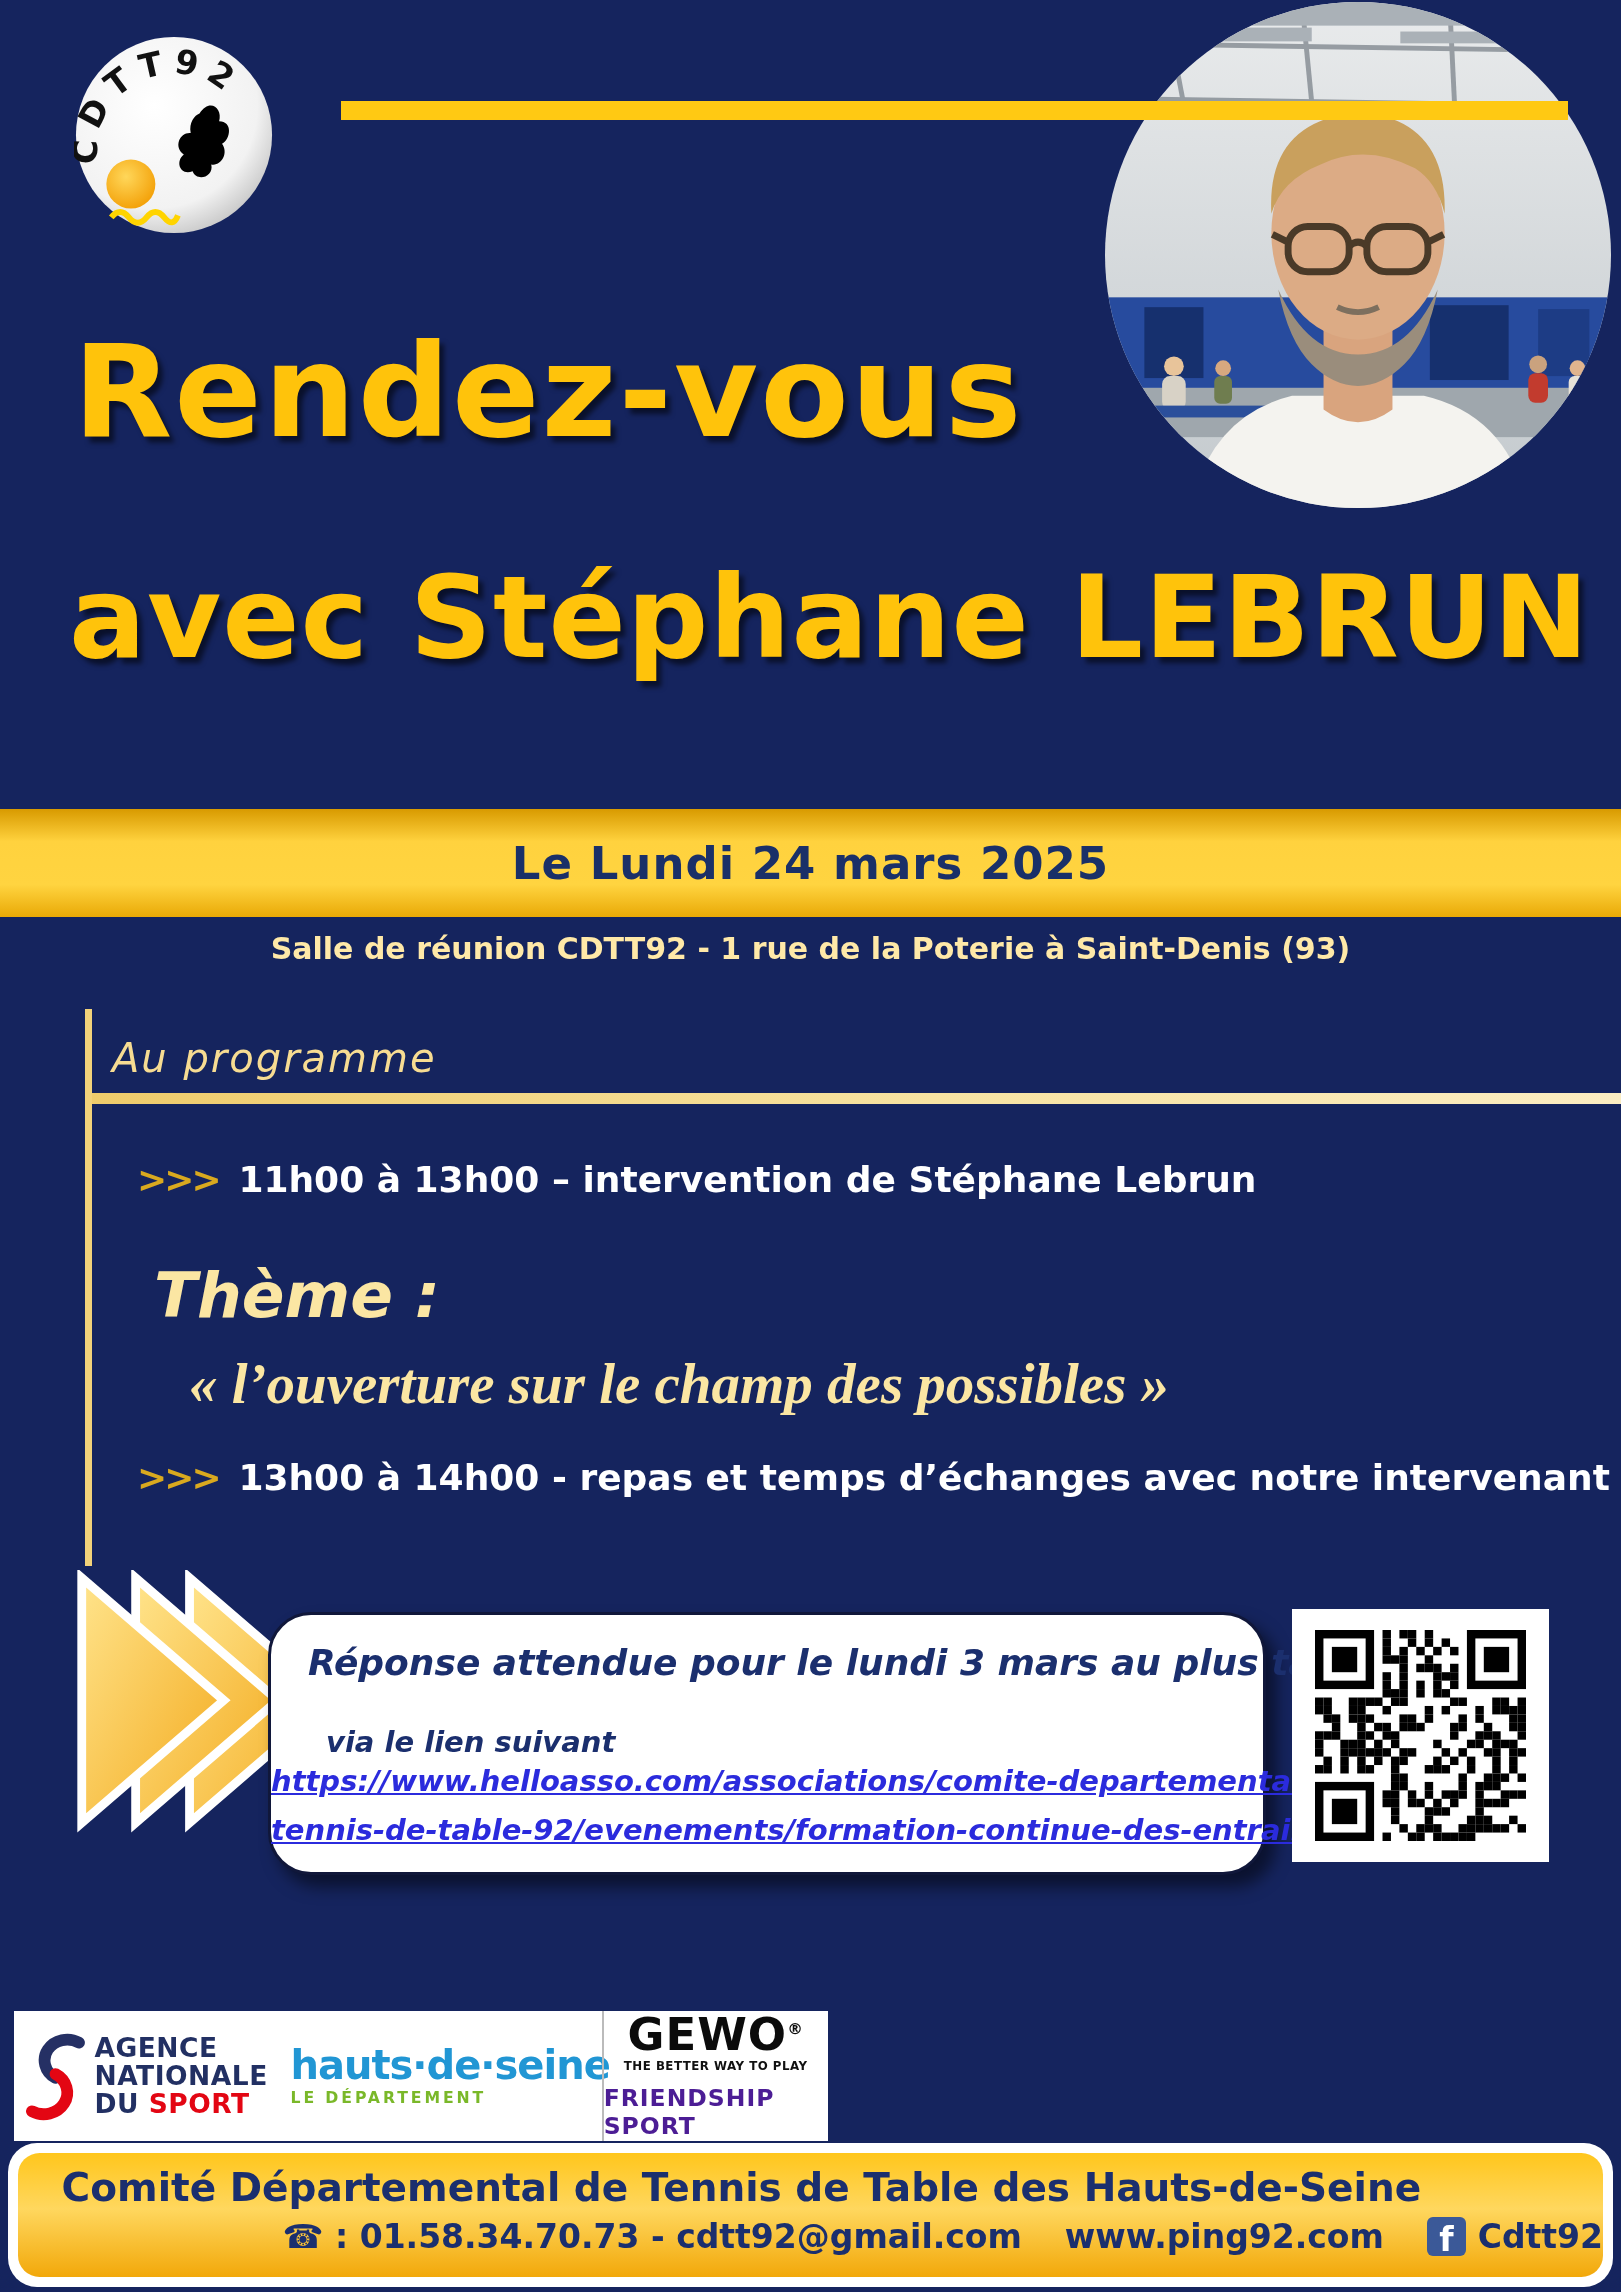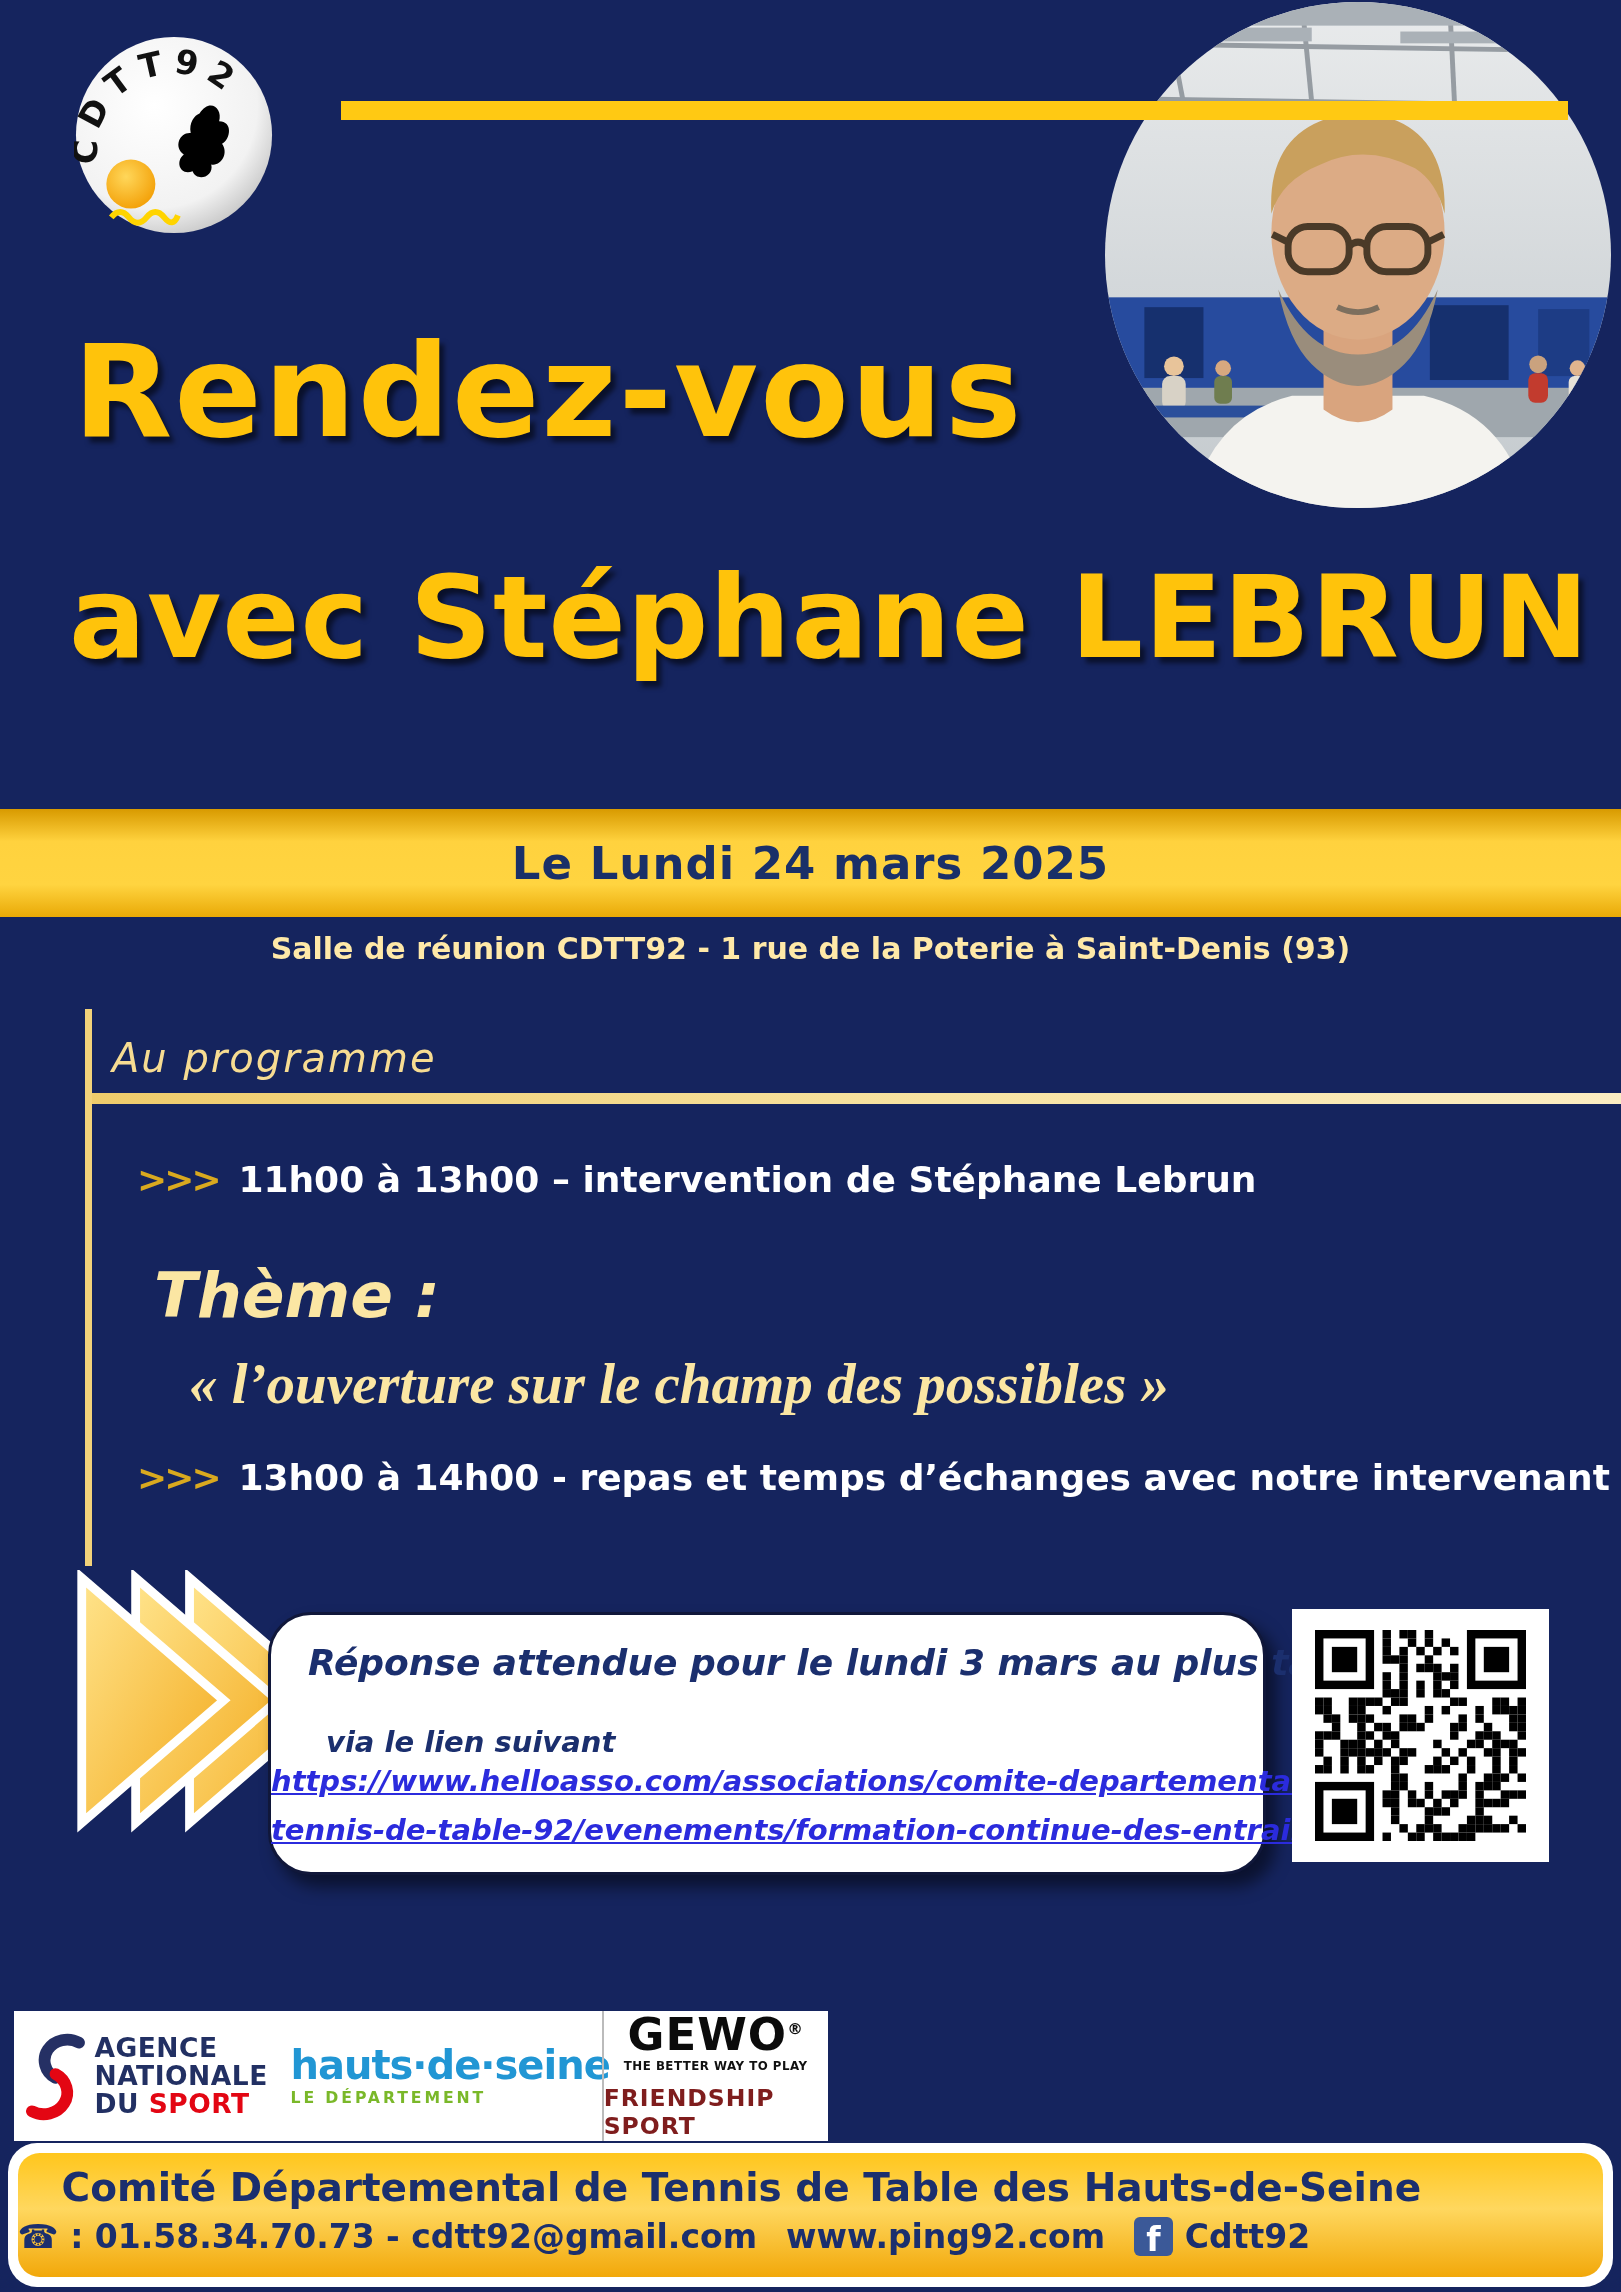--- a/index.html
+++ b/index.html
@@ -81,28 +81,28 @@
   .sp-ans .txt{line-height:1.05; font-size:26.5px; font-weight:bold; color:#223063; letter-spacing:0.5px;}
   .sp-ans .sport{color:#E30613;}
   .sp-hds{display:flex; align-items:center; gap:11.8px; width:323px;}
   .hds-name{font-size:40px; font-weight:bold; color:#2196D4; letter-spacing:-1px; line-height:1;}
   .hds-sub{font-size:15.7px; font-weight:bold; color:#7AB829; letter-spacing:2.9px; margin-top:3.9px;}
   .sp-gewo{flex:1; height:100%; border-left:2px solid #bbb;
     display:flex; flex-direction:column; align-items:center; justify-content:center;}
   .gewo-name{font-size:45px; font-weight:bold; color:#0b0b0b; letter-spacing:1px; line-height:1;}
   .gewo-reg{font-size:15.7px; vertical-align:super;}
   .gewo-tag{font-size:11.8px; font-weight:bold; color:#111; letter-spacing:0.5px; margin-top:2px;}
-  .gewo-sub{font-size:23.5px; font-weight:bold; color:#7f1d1d; margin-top:11.8px; letter-spacing:1px;}
+  .gewo-sub{font-size:23.5px; font-weight:bold; color:#4c1d95; margin-top:11.8px; letter-spacing:1px;}
 
   
   .footer-outer{left:7.8px; top:2143px; width:1605px; height:144px; background:#ffffff; border-radius:29px; z-index:2;}
   .footer-inner{position:absolute; left:9.8px; top:9.8px; right:9.8px; bottom:9.8px; border-radius:21.6px;
     background:linear-gradient(180deg,#FFC61C,#FFD75E 45%,#F2A80A);}
   .footer-line1{text-align:left; margin-top:11.8px; font-size:39px; font-weight:bold; color:#1B2F6E;padding-left:44px;}
-  .footer-line2{display:flex; justify-content:flex-start; align-items:center; gap:29px;
+  .footer-line2{display:flex; justify-content:flex-end; align-items:center; gap:43px;
     margin-top:7.8px; font-size:33px; font-weight:bold; color:#1B2F6E;}
   .fb-group{display:flex; align-items:center; gap:11.8px;}
   .fb-icon{width:39px; height:39px; background:#3B5998; border-radius:5.9px; color:#fff;
     display:flex; align-items:flex-end; justify-content:center; font-size:33px; font-weight:bold; line-height:1;}
 </style>
 </head>
 <body>
 
 <div class="poster">
 

